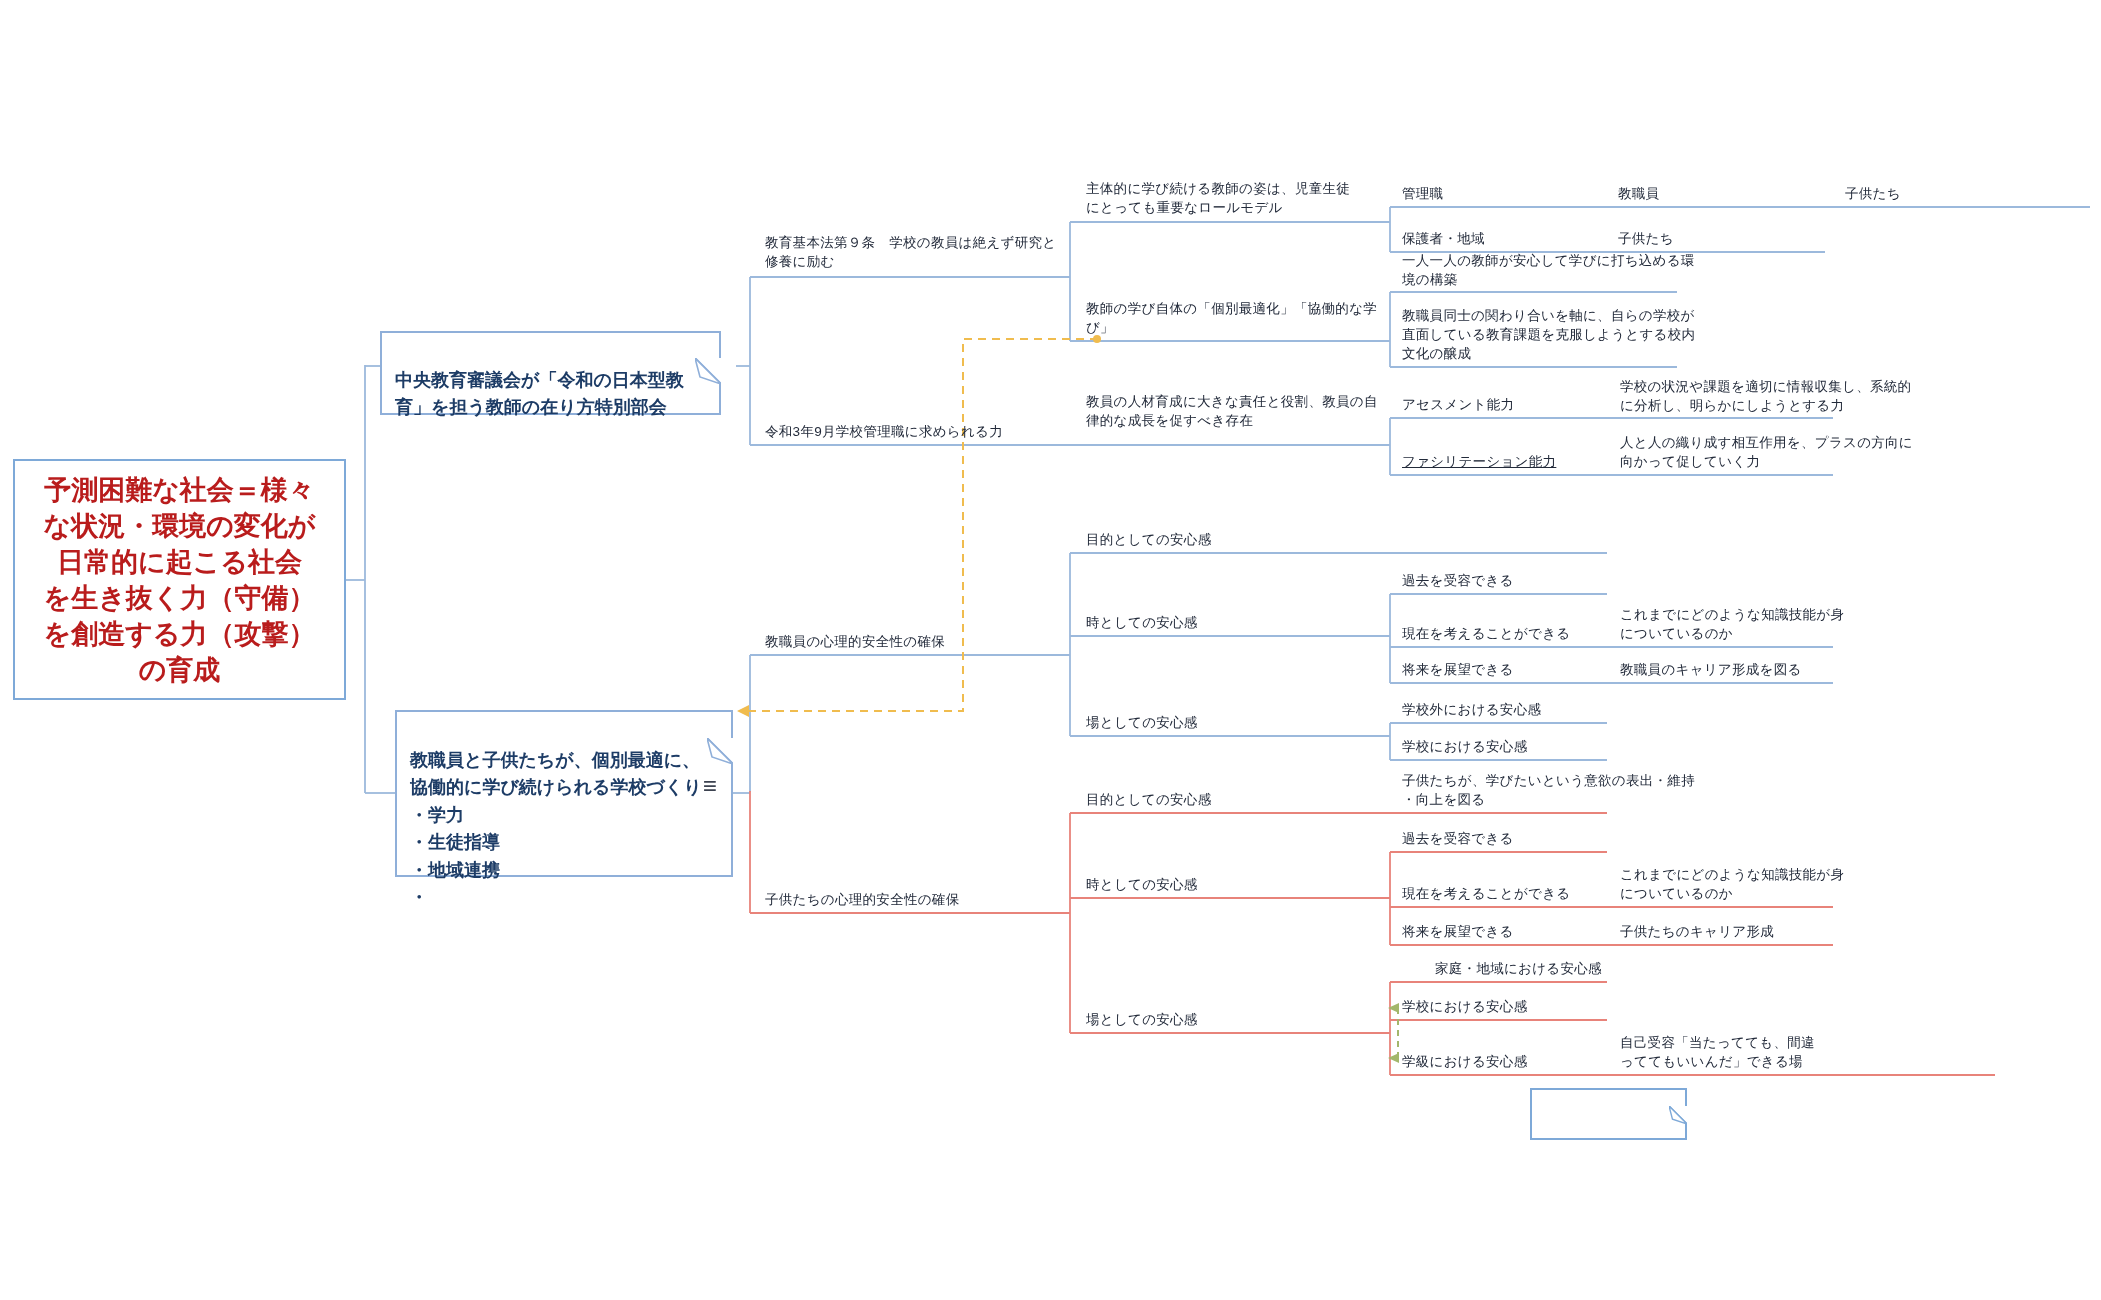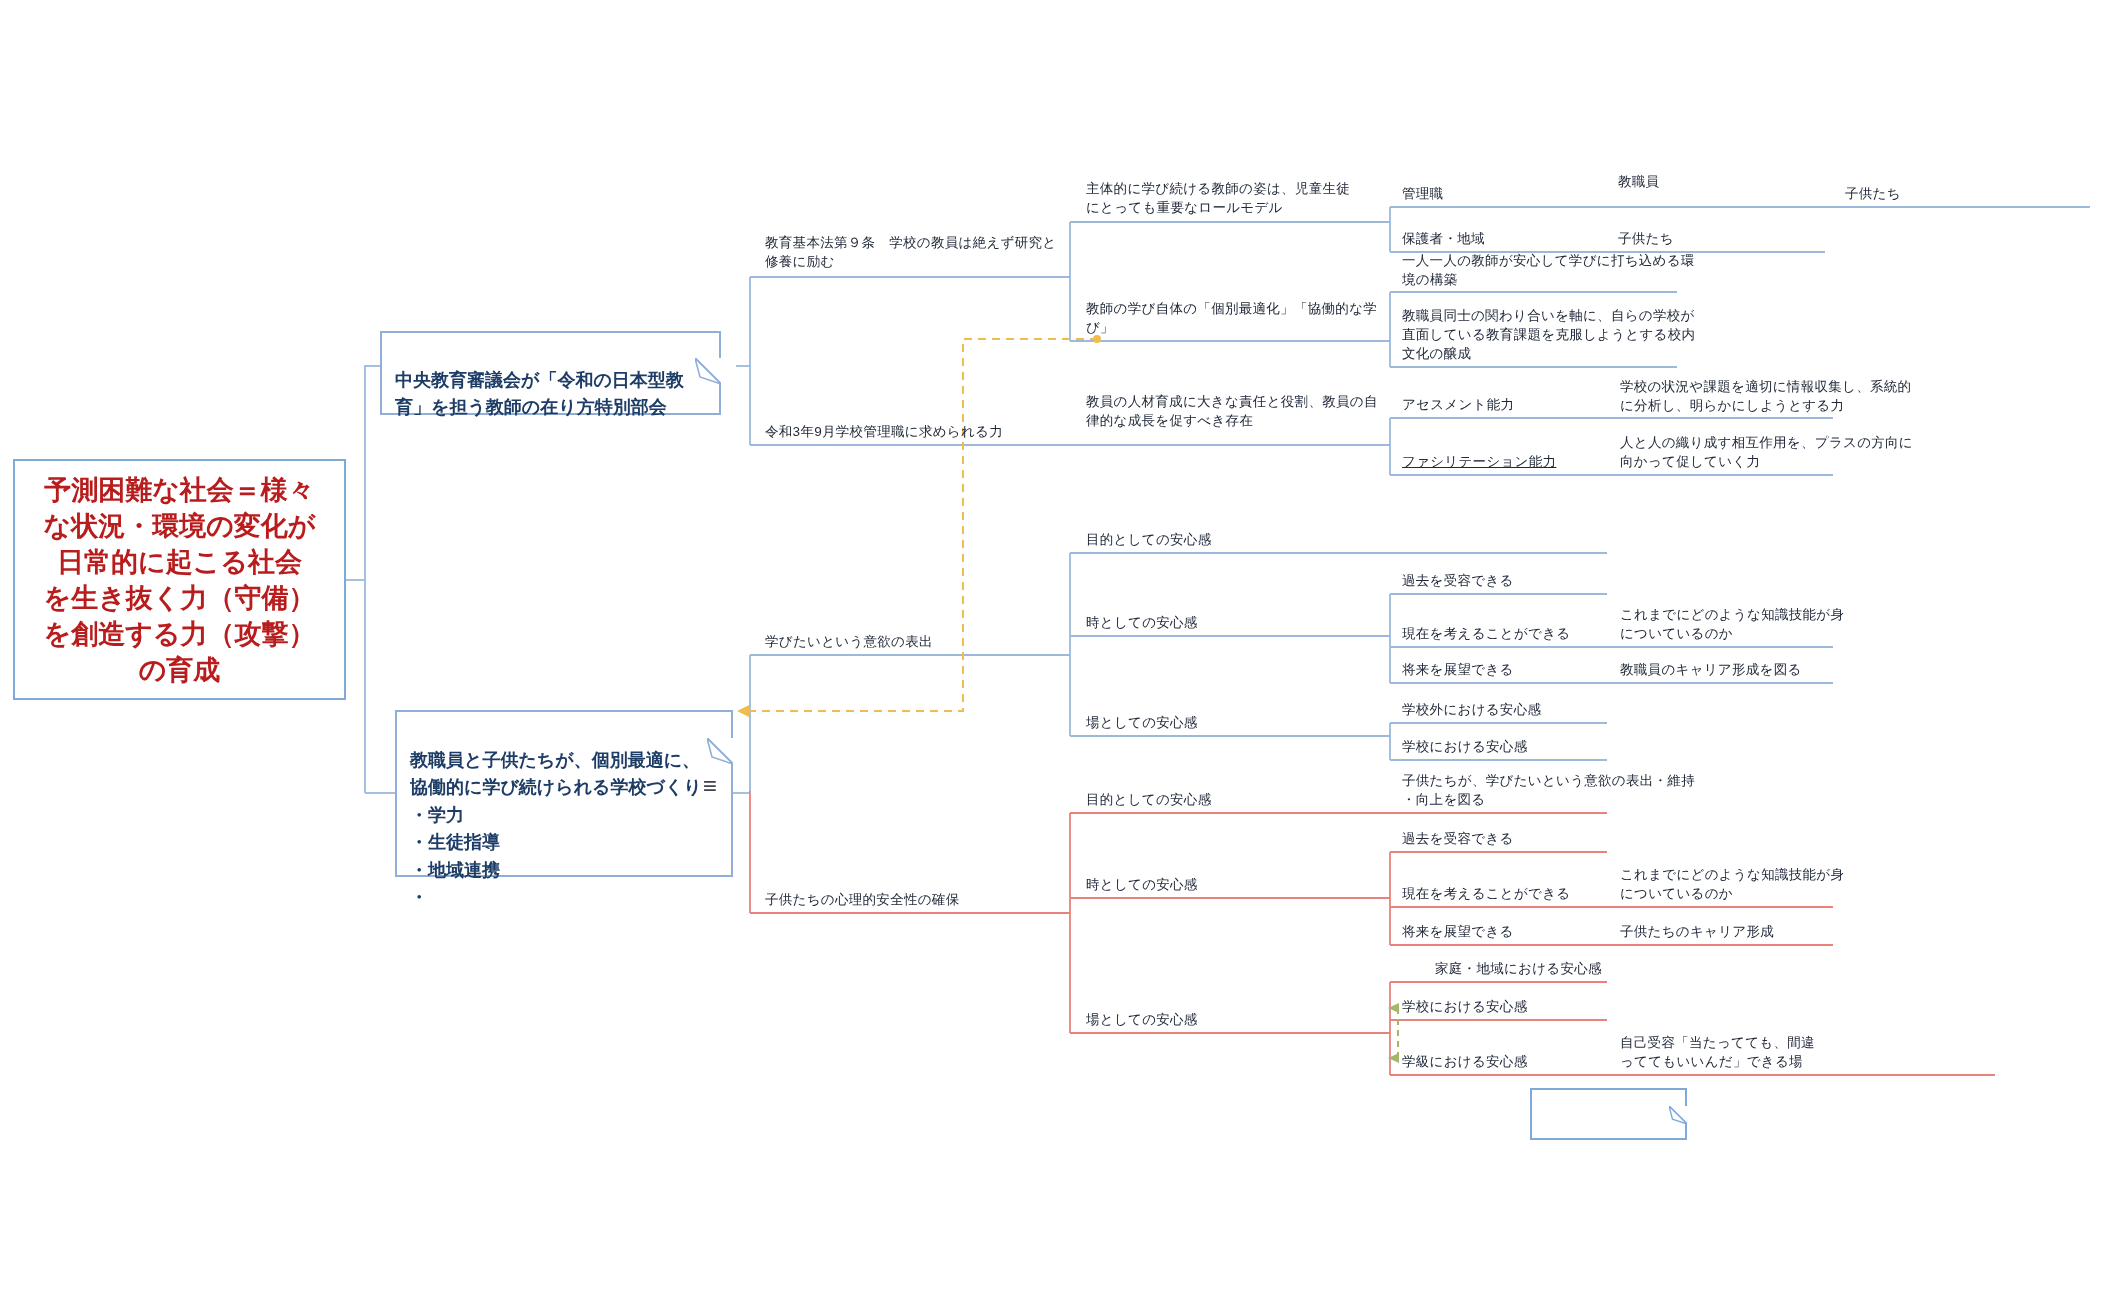--- a/index.html
+++ b/index.html
@@ -59,21 +59,21 @@
   #n-soutside{left:1402px;top:700px;}
   #n-sschool{left:1402px;top:737px;}
   #n-cpurposed{left:1402px;top:771px;}
   #n-cpast{left:1402px;top:829px;}
   #n-cpresent{left:1402px;top:884px;}
   #n-cfuture{left:1402px;top:922px;}
   #n-chome{left:1402px;top:959px;margin-left:33px;}
   #n-cschool{left:1402px;top:997px;}
   #n-cclass{left:1402px;top:1052px;}
   
-  #n-staff1{left:1618px;top:172px;font-family:Liberation Serif, serif;}
+  #n-staff1{left:1618px;top:184px;font-family:Liberation Serif, serif;}
   #n-kids2{left:1618px;top:229px;}
   #n-assessd{left:1620px;top:377px;}
   #n-facild{left:1620px;top:433px;}
   #n-spresentd{left:1620px;top:605px;}
   #n-sfutured{left:1620px;top:660px;}
   #n-cpresentd{left:1620px;top:865px;}
   #n-cfutured{left:1620px;top:922px;}
   #n-cclassd{left:1620px;top:1033px;}
   
   #n-kids1{left:1845px;top:184px;}
@@ -190,21 +190,21 @@
           <polygon points="0,0 26,0 26,26" fill="#ffffff"></polygon>
           <path d="M0 0 L26 26" stroke="#7ea9d8" stroke-width="2.4" fill="none"></path>
           <polygon points="0,0 26,26 5,19" fill="#ffffff" stroke="#7ea9d8" stroke-width="2"></polygon>
         </svg>
     </span>
   </div>
 
   <div class="topic" id="n-law">教育基本法第９条　学校の教員は絶えず研究と
 修養に励む</div>
   <div class="topic" id="n-mgmt">令和3年9月学校管理職に求められる力</div>
-  <div class="topic" id="n-staffsafe">学びたいという意欲の表出</div>
+  <div class="topic" id="n-staffsafe">教職員の心理的安全性の確保</div>
   <div class="topic" id="n-childsafe">子供たちの心理的安全性の確保</div>
 
   <div class="topic" id="n-rolemodel">主体的に学び続ける教師の姿は、児童生徒
 にとっても重要なロールモデル</div>
   <div class="topic" id="n-tlearn">教師の学び自体の「個別最適化」「協働的な学
 び」</div>
   <div class="topic" id="n-mgmtrole">教員の人材育成に大きな責任と役割、教員の自
 律的な成長を促すべき存在</div>
   <div class="topic" id="n-spurpose">目的としての安心感</div>
   <div class="topic" id="n-stime">時としての安心感</div>

